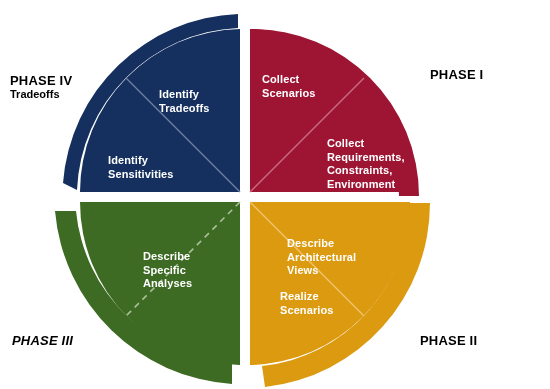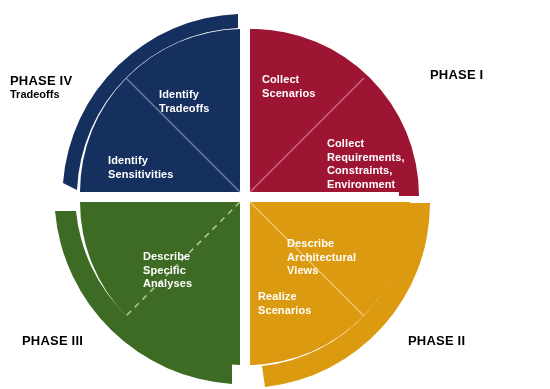--- a/index.html
+++ b/index.html
@@ -59,28 +59,28 @@
     line-height: 13px;
     white-space: pre-line;
   }
 
   
   #lbl-identify-tradeoffs   { left: 159px; top:  88px; width: 86px; }
   #lbl-identify-sensitivities { left: 108px; top: 154px; width: 100px; }
   #lbl-collect-scenarios    { left: 262px; top:  73px; width: 92px; }
   #lbl-collect-requirements { left: 327px; top: 137px; width: 106px; }
   #lbl-describe-views       { left: 287px; top: 237px; width: 104px; }
-  #lbl-realize-scenarios    { left: 258px; top: 290px; width: 90px; }
+  #lbl-realize-scenarios    { left: 280px; top: 290px; width: 90px; }
   #lbl-attribute-analyses   { left: 143px; top: 250px; width: 88px; }
 
   
   #phase-iv  { left:  10px; top:  46px; }
   #phase-i   { left: 430px; top:  40px; text-align: right; }
-  #phase-ii  { left: 408px; top: 306px; }
-  #phase-iii { left:   22px; top: 306px; }
+  #phase-ii  { left: 420px; top: 306px; }
+  #phase-iii { left:   12px; top: 306px; font-style: italic; }
 </style>
 </head>
 <body>
 
 <div id="diagram-root">
 
   <svg class="wheel" viewBox="0 0 550 389" xmlns="http://www.w3.org/2000/svg">
 
     <path fill="#15305e" d="M 238,14 A 183,183 0 0 0 63,183 L 77,190
              A 169,169 0 0 1 238,28 Z"></path>

